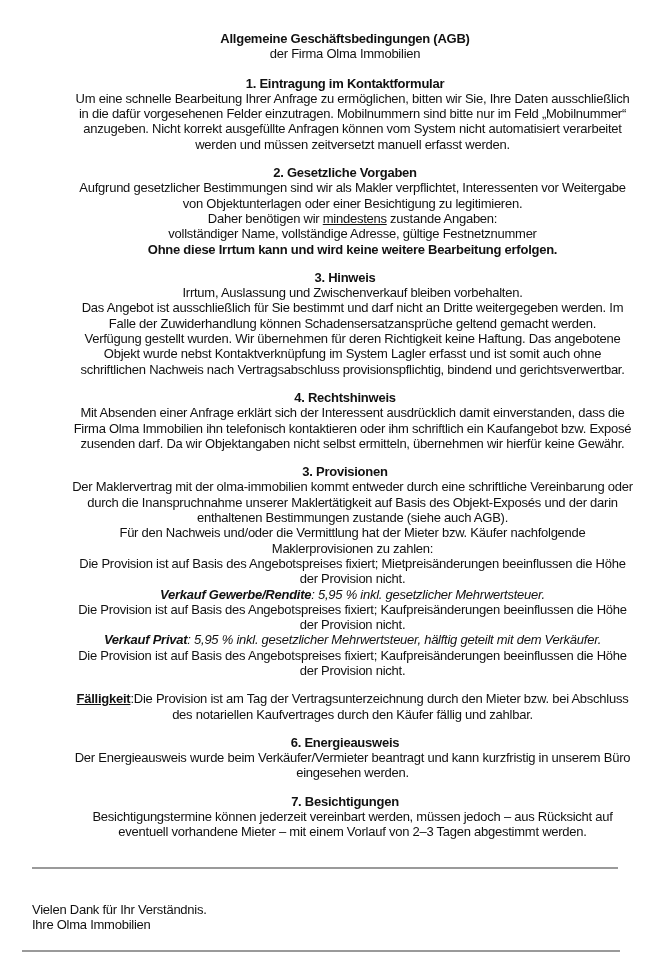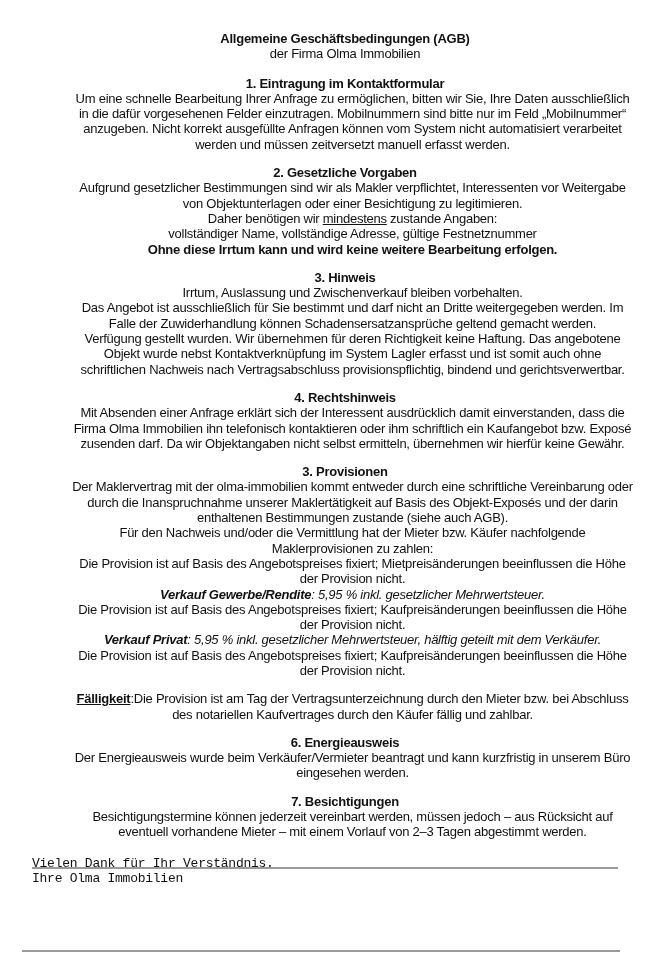--- a/index.html
+++ b/index.html
@@ -41,22 +41,21 @@
   .rule {
     position: absolute;
     height: 2px;
     background: #9a9a9a;
   }
   .rule-1 { left: 32px; top: 867px; width: 586px; }
   .rule-2 { left: 22px; top: 950px; width: 598px; }
   .closing {
     position: absolute;
     left: 32px;
-    top: 856px;
-    font-family: Liberation Mono, monospace;
+    top: 902px;
   }
 </style>
 </head>
 <body>
 
 <div class="doc">
   <div class="line title">Allgemeine Geschäftsbedingungen (AGB)</div>
   <div class="line">der Firma Olma Immobilien</div>
 
   <div class="section" style="margin-top:14px;">

